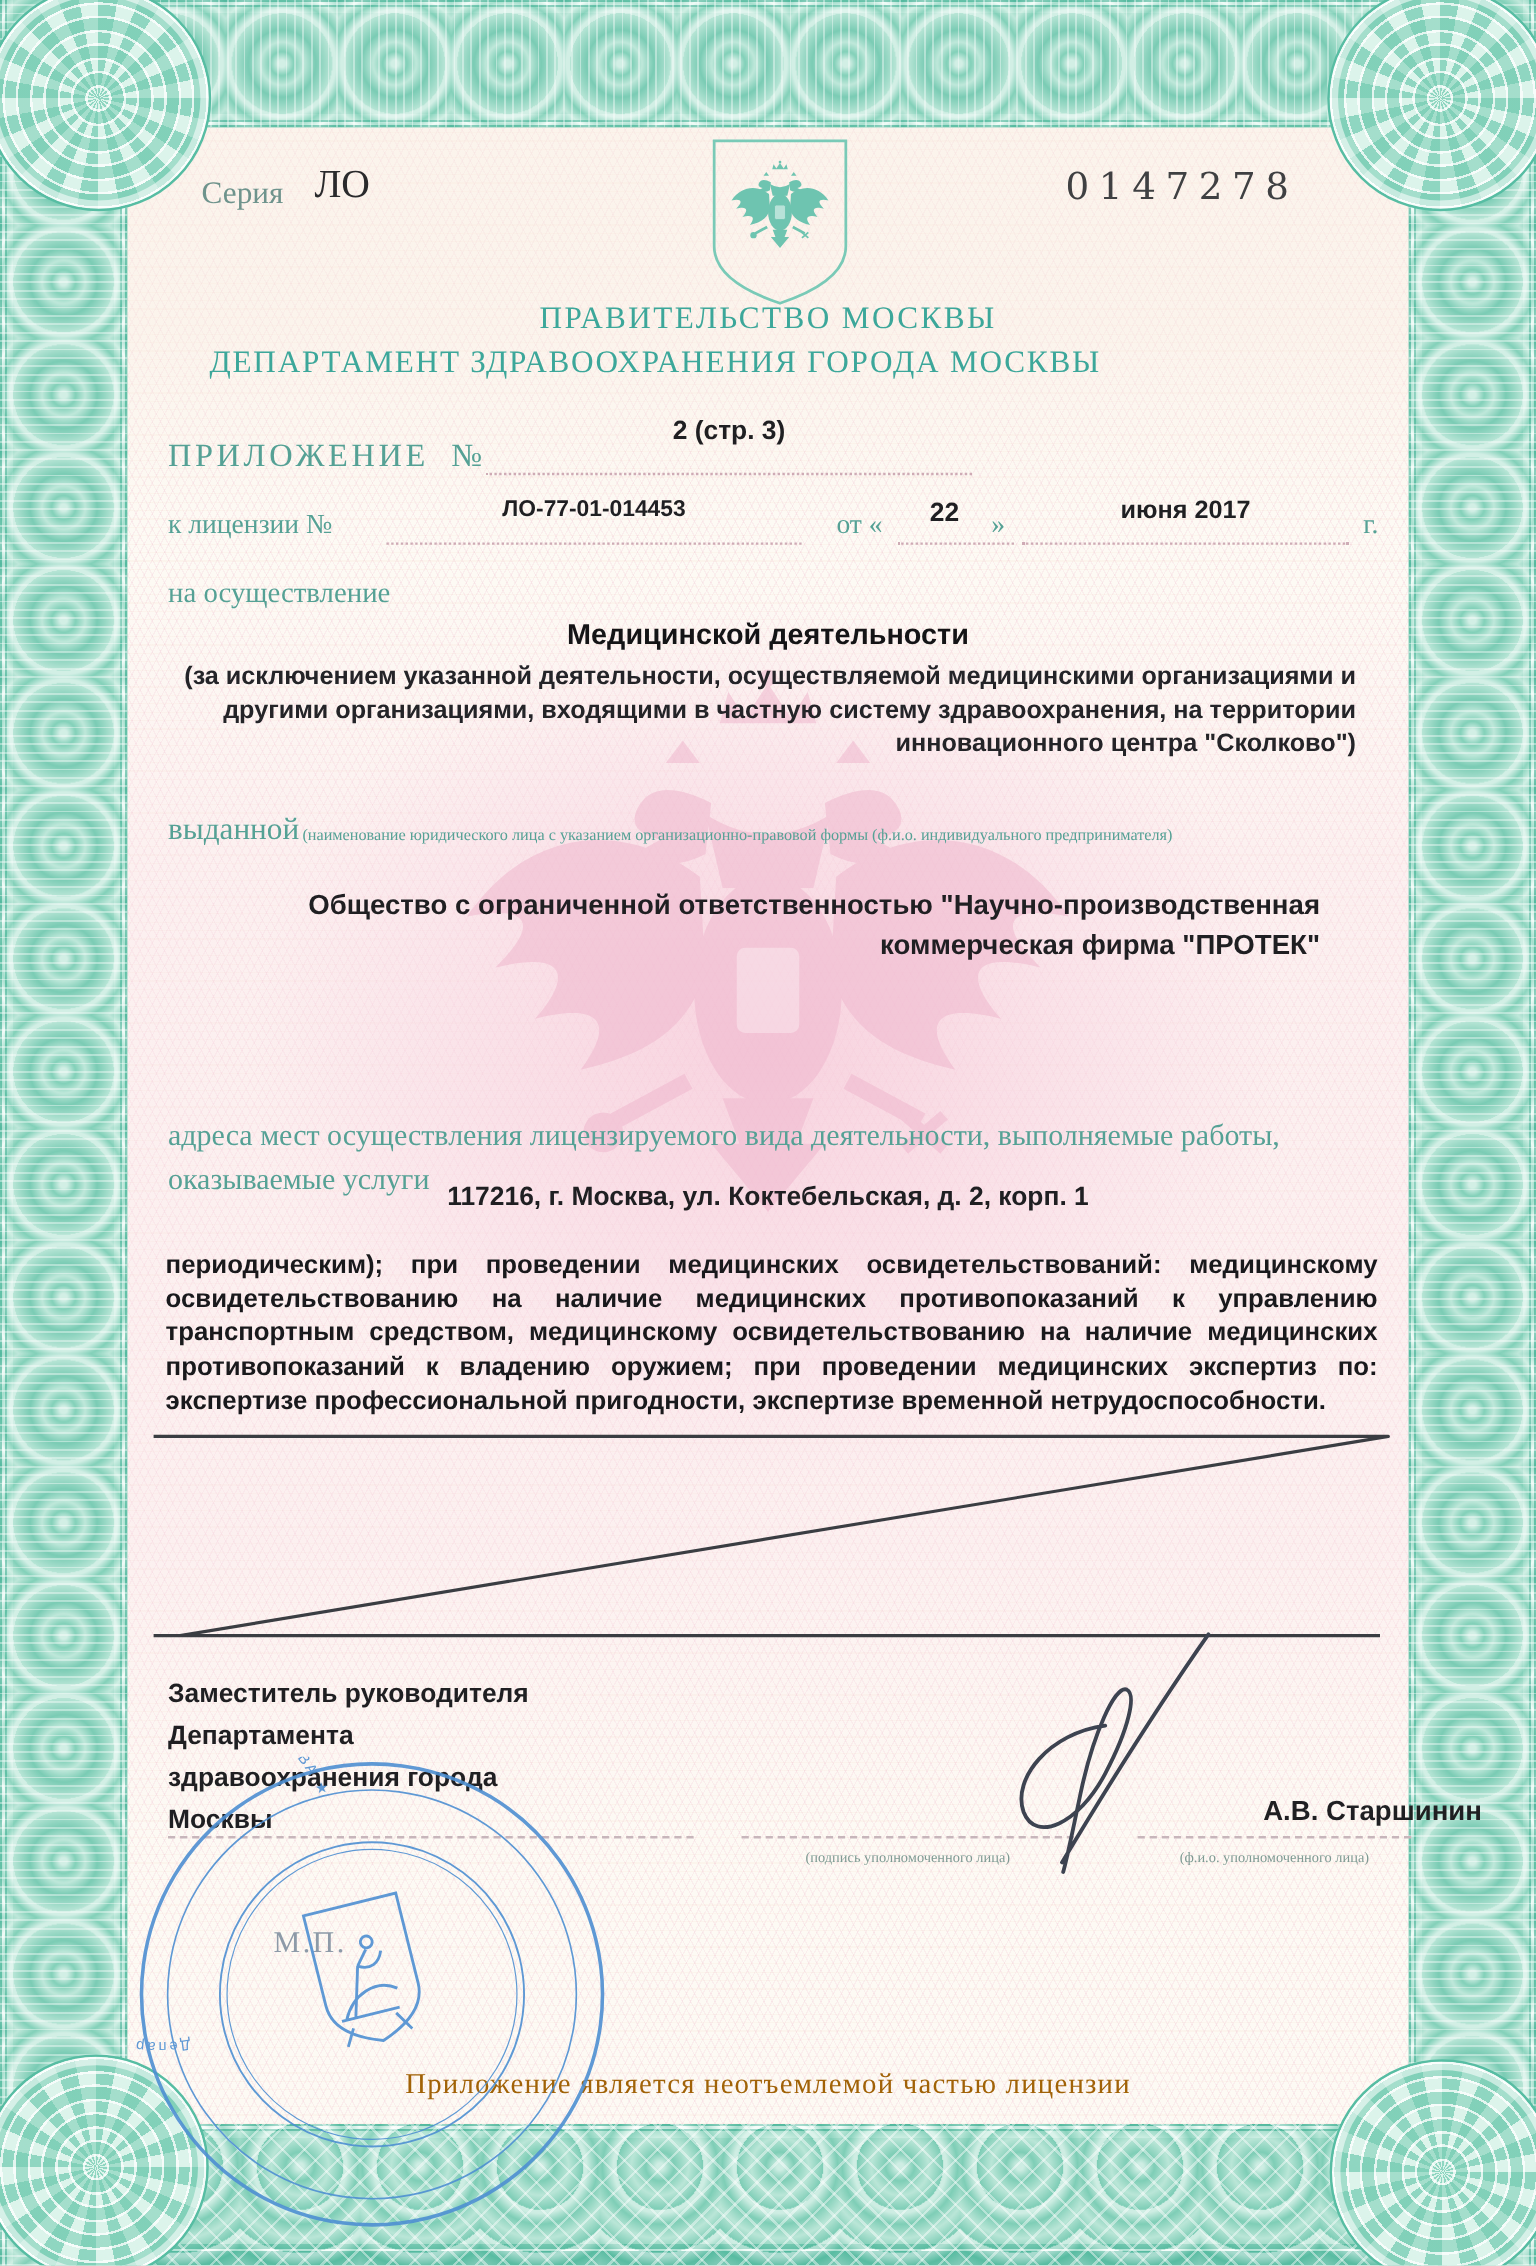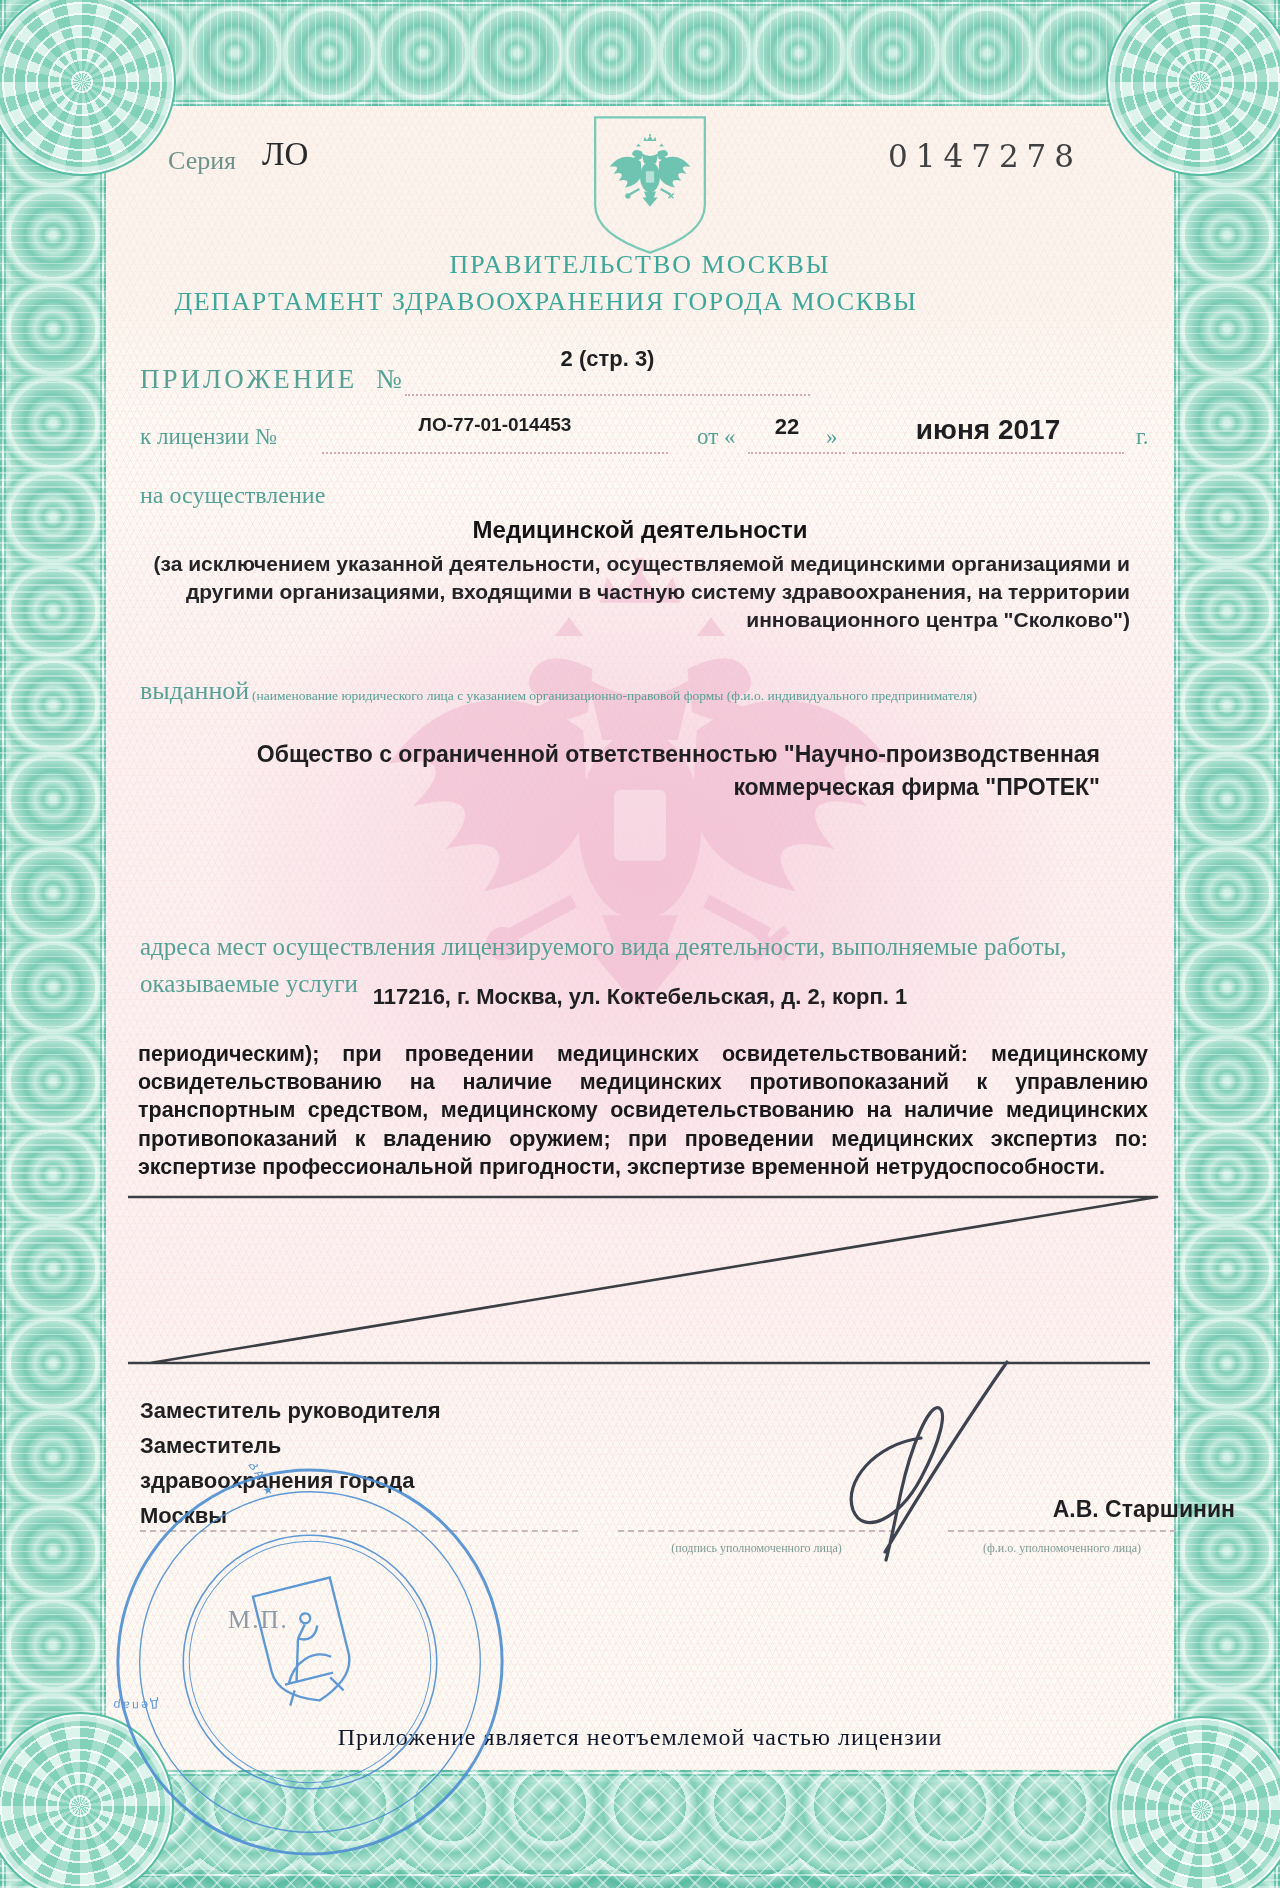--- a/index.html
+++ b/index.html
@@ -126,42 +126,42 @@
   <div class="abs bold-val z4" style="left:405px;top:346px;width:405px;text-align:center;font-size:22px;">2 (стр. 3)</div>
   <div class="abs dotline z4" style="left:405px;top:394px;width:405px;"></div>
 
   <div class="abs teal-label z4" style="left:140px;top:424px;font-size:23px;">к лицензии №</div>
   <div class="abs bold-val z4" style="left:322px;top:414px;width:346px;text-align:center;font-size:19px;">ЛО-77-01-014453</div>
   <div class="abs dotline z4" style="left:322px;top:452px;width:346px;"></div>
   <div class="abs teal-label z4" style="left:697px;top:424px;font-size:23px;">от «</div>
   <div class="abs bold-val z4" style="left:748px;top:414px;width:78px;text-align:center;font-size:22px;">22</div>
   <div class="abs dotline z4" style="left:748px;top:452px;width:97px;"></div>
   <div class="abs teal-label z4" style="left:826px;top:424px;font-size:23px;">»</div>
-  <div class="abs bold-val z4" style="left:852px;top:414px;width:272px;text-align:center;font-size:28px;">июня 2017</div>
+  <div class="abs bold-val z4" style="left:852px;top:414px;width:272px;text-align:center;font-size:21px;">июня 2017</div>
   <div class="abs dotline z4" style="left:852px;top:452px;width:272px;"></div>
   <div class="abs teal-label z4" style="left:1136px;top:424px;font-size:23px;">г.</div>
 
   <div class="abs teal-label z4" style="left:140px;top:482px;font-size:24px;">на осуществление</div>
   <div class="abs bold-val z4" style="left:140px;top:516px;width:1000px;text-align:center;font-size:24px;color:#141416;">Медицинской деятельности</div>
   <div class="abs bold-val z4" style="left:150px;top:550px;width:980px;text-align:right;font-size:21px;line-height:28px;color:#242428;">(за исключением указанной деятельности, осуществляемой медицинскими организациями и другими организациями, входящими в частную систему здравоохранения, на территории инновационного центра "Сколково")</div>
 
   <div class="abs teal-label z4" style="left:140px;top:676px;font-size:26px;">выданной</div>
   <div class="abs teal-label z4" style="left:252px;top:688px;width:910px;font-size:13.5px;">(наименование юридического лица с указанием организационно-правовой формы  (ф.и.о. индивидуального предпринимателя)</div>
   <div class="abs bold-val z4" style="left:180px;top:738px;width:920px;text-align:right;font-size:23px;line-height:33px;">Общество с ограниченной ответственностью "Научно-производственная коммерческая фирма "ПРОТЕК"</div>
 
   <div class="abs teal-label z4" style="left:140px;top:928px;width:1044px;font-size:25px;line-height:37px;">адреса мест осуществления лицензируемого вида деятельности, выполняемые работы, оказываемые услуги</div>
   <div class="abs bold-val z4" style="left:140px;top:984px;width:1000px;text-align:center;font-size:22px;">117216, г. Москва, ул. Коктебельская, д. 2, корп. 1</div>
   <div class="abs bold-val z4" style="left:138px;top:1040px;width:1010px;font-size:21.5px;line-height:28.2px;text-align:justify;color:#19191c;">периодическим); при проведении медицинских освидетельствований: медицинскому освидетельствованию на наличие медицинских противопоказаний к управлению транспортным средством, медицинскому освидетельствованию на наличие медицинских противопоказаний к владению оружием; при проведении медицинских экспертиз по: экспертизе профессиональной пригодности, экспертизе временной нетрудоспособности.</div>
 
   <svg class="abs strokes" viewBox="0 0 1040 190">
     <path d="M8,12 H1037 L30,178 H1030 M30,178 H8" fill="none" stroke="#3a3d42" stroke-width="2.6" stroke-linejoin="round"></path>
   </svg>
 
   <div class="abs bold-val z4" style="left:140px;top:1398px;font-size:22px;">Заместитель руководителя</div>
-  <div class="abs bold-val z4" style="left:140px;top:1433px;font-size:22px;">Заместитель</div>
+  <div class="abs bold-val z4" style="left:140px;top:1433px;font-size:22px;">Департамента</div>
   <div class="abs bold-val z4" style="left:140px;top:1468px;font-size:22px;">здравоохранения города</div>
   <div class="abs bold-val z4" style="left:140px;top:1503px;font-size:22px;">Москвы</div>
 
   <svg class="abs signsvg" viewBox="0 0 300 220">
     <path d="M262,10 C220,70 170,150 140,200 M176,86 C130,92 98,130 108,158 C118,184 154,168 176,126 C196,88 202,60 194,56 C184,52 166,94 156,140 C148,178 144,198 141,208" fill="none" stroke="#3d4350" stroke-width="3.2" stroke-linecap="round"></path>
   </svg>
 
   <div class="abs bold-val z4" style="left:1000px;top:1496px;width:235px;text-align:right;font-size:23px;">А.В. Старшинин</div>
 
   <div class="abs dash z4" style="left:140px;top:1530px;width:438px;"></div>
@@ -189,15 +189,15 @@
         <textPath href="#stampInner" startOffset="10">Департамент здравоохранения города Москвы ★ ОГРН 1037707005346 ★ МОСКВА ★</textPath>
       </text>
       <g stroke-width="2.4">
         <path d="M-40,-78 h80 v78 q0,26 -40,40 q-40,-14 -40,-40 Z"></path>
         <path d="M-26,16 C-16,-4 6,-12 22,0 M-18,16 L-6,-26 M-6,-26 L4,-38 M-6,-26 C4,-20 12,-24 16,-34 M-30,16 h50 M-22,24 l-8,14 M16,20 l10,16"></path>
         <circle cx="6" cy="-44" r="5"></circle>
       </g>
     </g>
   </svg>
 
-  <div class="abs z4" style="left:106px;top:1724px;width:1068px;text-align:center;font-size:24px;letter-spacing:1px;color:#0f172a;">Приложение является неотъемлемой частью лицензии</div>
+  <div class="abs z4" style="left:106px;top:1724px;width:1068px;text-align:center;font-size:24px;letter-spacing:1px;color:#a16207;">Приложение является неотъемлемой частью лицензии</div>
 
 </div>
 
 </body></html>

